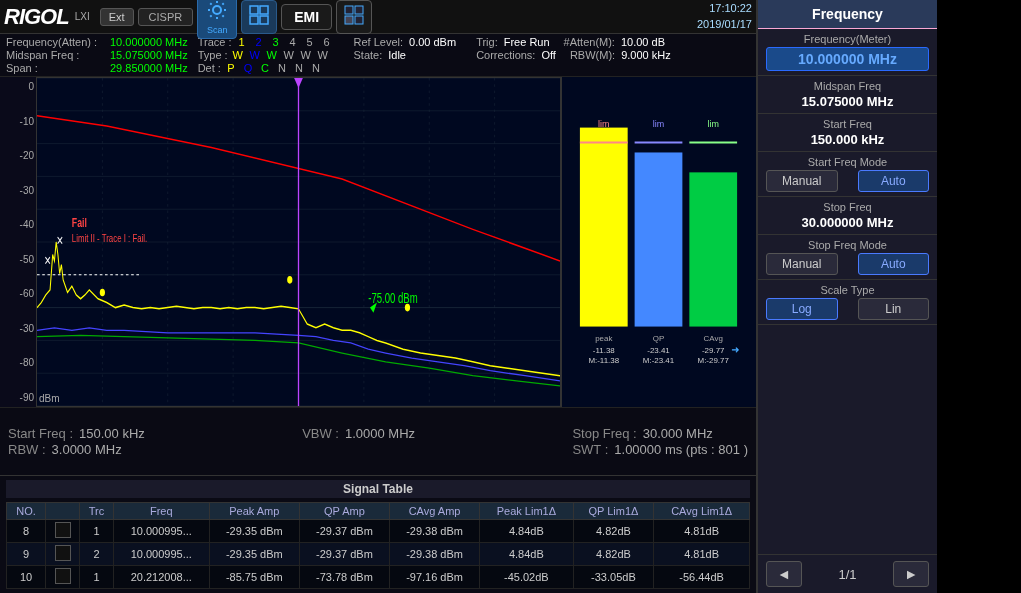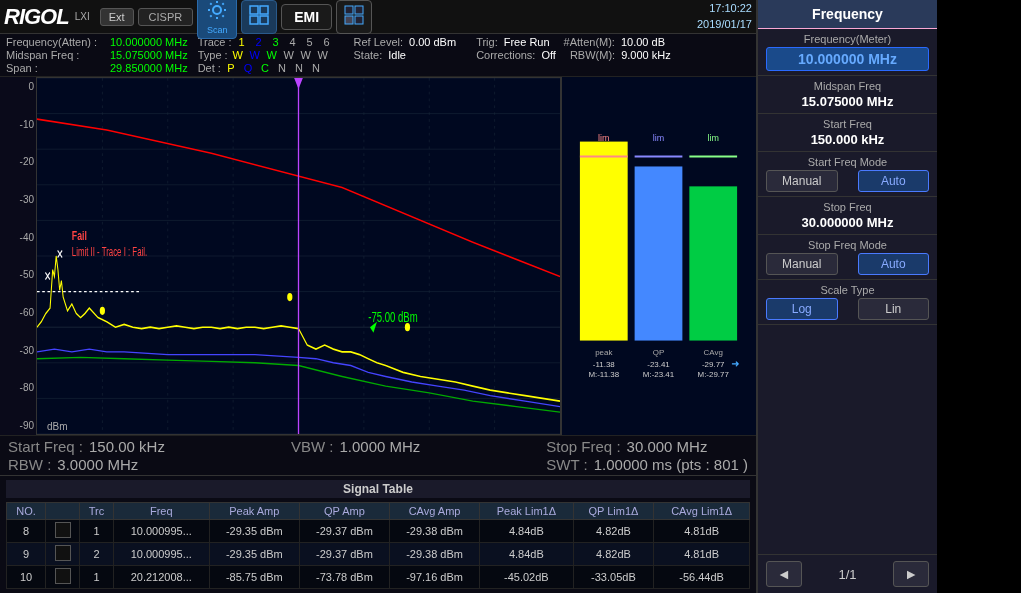--- a/index.html
+++ b/index.html
@@ -179,43 +179,43 @@
     }
     #chart-svg {
       position: absolute;
       top: 0; left: 0;
       width: 100%; height: 100%;
     }
     
     .dbm-label {
       position: absolute;
       bottom: 2px;
-      left: 10px;
+      left: 2px;
       font-size: 10px;
       color: #aaa;
     }
 
     
     #bar-chart {
       width: 195px;
       position: relative;
       background: #000820;
       border-left: 1px solid #333;
     }
     #bar-chart svg {
       width: 100%;
       height: 100%;
     }
 
     
     #bottom-freq {
       background: #0a0a14;
       border-top: 1px solid #222;
-      padding: 2px 8px;
-      font-size: 15px;
+      padding: 18px 8px;
+      font-size: 13px;
       color: #aaa;
       display: flex;
       justify-content: space-between;
     }
     .bf-col { display: flex; flex-direction: column; gap: 1px; }
     .bf-row { display: flex; gap: 6px; }
     .bf-label { color: #888; }
     .bf-value { color: #aaa; }
 
     

